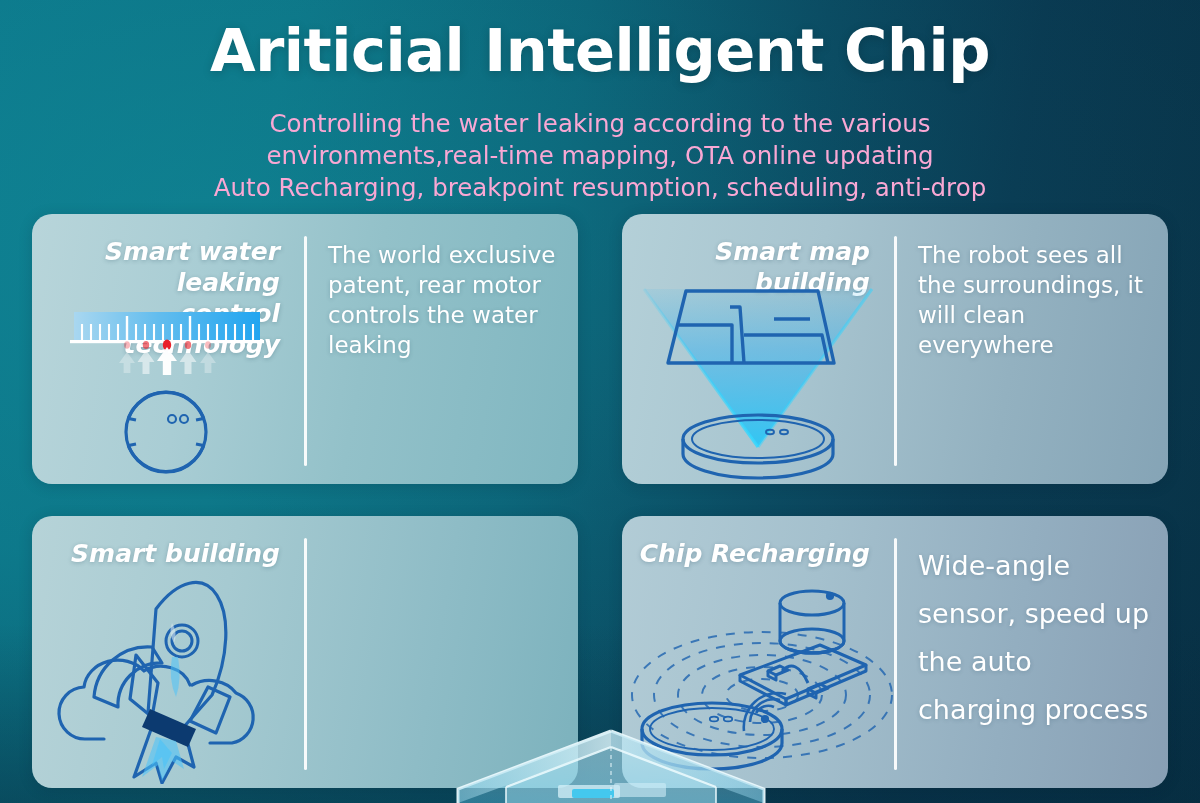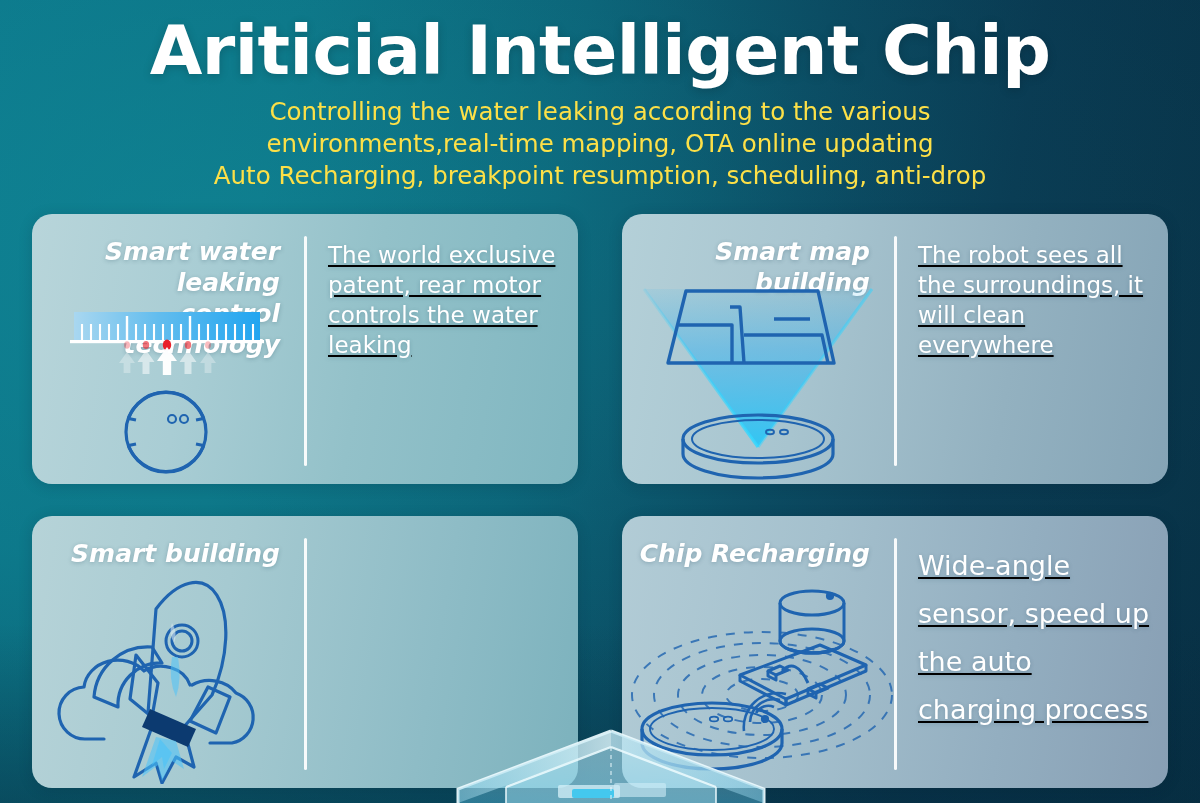--- a/index.html
+++ b/index.html
@@ -47,30 +47,30 @@
     position: absolute;
     left: 0; right: 0;
     top: 0;
     text-align: center;
     z-index: 5;
   }
   .title {
     margin: 0;
     padding-top: 12px;
     color: #ffffff;
-    font-size: 68px;
+    font-size: 59px;
     line-height: 78px;
     font-weight: bold;
     letter-spacing: -0.5px;
     text-shadow: 0 2px 10px rgba(0,0,0,0.18);
   }
   .subtitle {
-    margin: 0;
+    margin: 12px;
     padding-top: 6px;
-    color: #fde047;
+    color: #f9a8d4;
     font-size: 24.5px;
     line-height: 32px;
     font-weight: normal;
   }
   .subtitle .sub-line { display: block; white-space: nowrap; }
 
   
   .grid {
     position: absolute;
     left: 32px;
@@ -102,21 +102,20 @@
   }
   .card-left {
     position: relative;
     width: 272px;
     flex: 0 0 272px;
   }
   .card-right {
     position: relative;
     flex: 1 1 auto;
     padding: 26px 16px 0 24px;
-    text-decoration: underline;
   }
   .divider {
     position: absolute;
     left: 272px;
     top: 22px;
     bottom: 18px;
     width: 2.5px;
     background: rgba(255,255,255,0.92);
     border-radius: 2px;
   }

